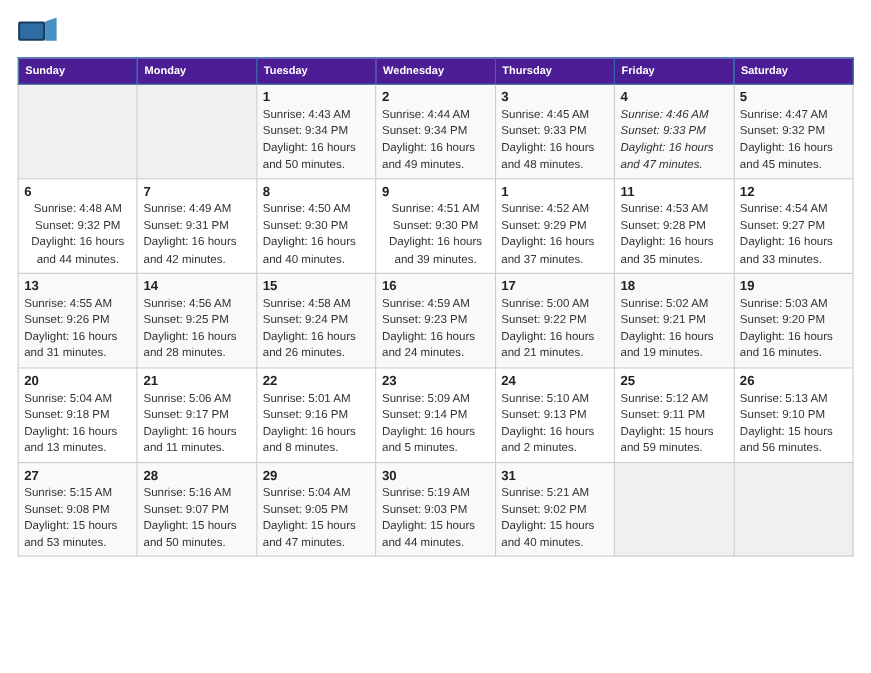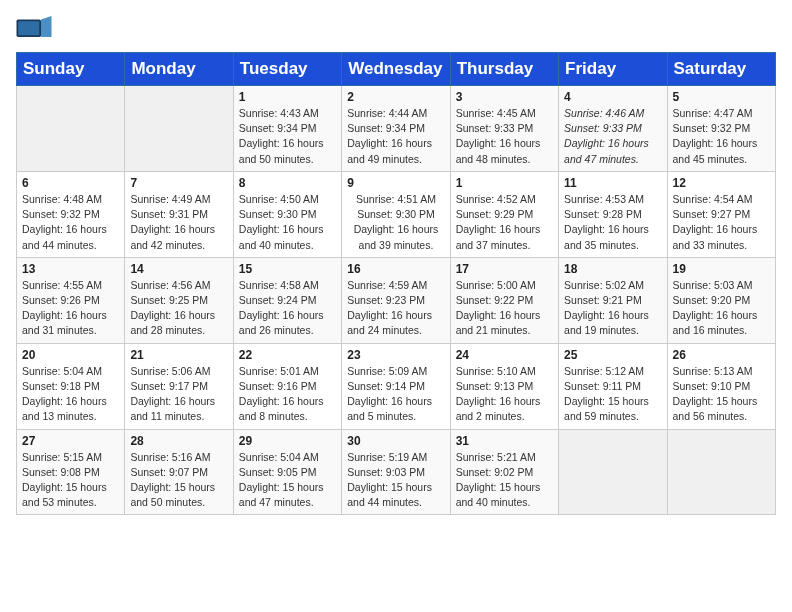--- a/index.html
+++ b/index.html
@@ -36,25 +36,25 @@
     .location {
       font-size: 15px;
       color: #444;
     }
     table {
       width: 100%;
       border-collapse: collapse;
       table-layout: fixed;
     }
     thead tr th {
-      background-color: #1d4ed8;
+      background-color: #4c1d95;
       color: #fff;
       text-align: left;
       padding: 6px 6px;
-      font-size: 17px;
+      font-size: 10px;
       font-weight: bold;
       border: 1px solid #2e6da4;
     }
     tbody tr td {
       border: 1px solid #ccc;
       vertical-align: top;
       padding: 4px 5px;
       font-size: 11px;
       color: #333;
       height: 80px;
@@ -146,21 +146,21 @@
         <td>
           <div class="day-num">5</div>
           <div class="day-info" style="white-space: pre-line;">Sunrise: 4:47 AM
 Sunset: 9:32 PM
 Daylight: 16 hours and 45 minutes.</div>
         </td>
       </tr>
       <tr>
         <td>
           <div class="day-num">6</div>
-          <div class="day-info" style="white-space: pre-line;">Sunrise: 4:48 AM
+          <div class="day-info" style="white-space: pre-line; text-align: center;">Sunrise: 4:48 AM
 Sunset: 9:32 PM
 Daylight: 16 hours and 44 minutes.</div>
         </td>
         <td>
           <div class="day-num">7</div>
           <div class="day-info" style="white-space: pre-line;">Sunrise: 4:49 AM
 Sunset: 9:31 PM
 Daylight: 16 hours and 42 minutes.</div>
         </td>
         <td>

